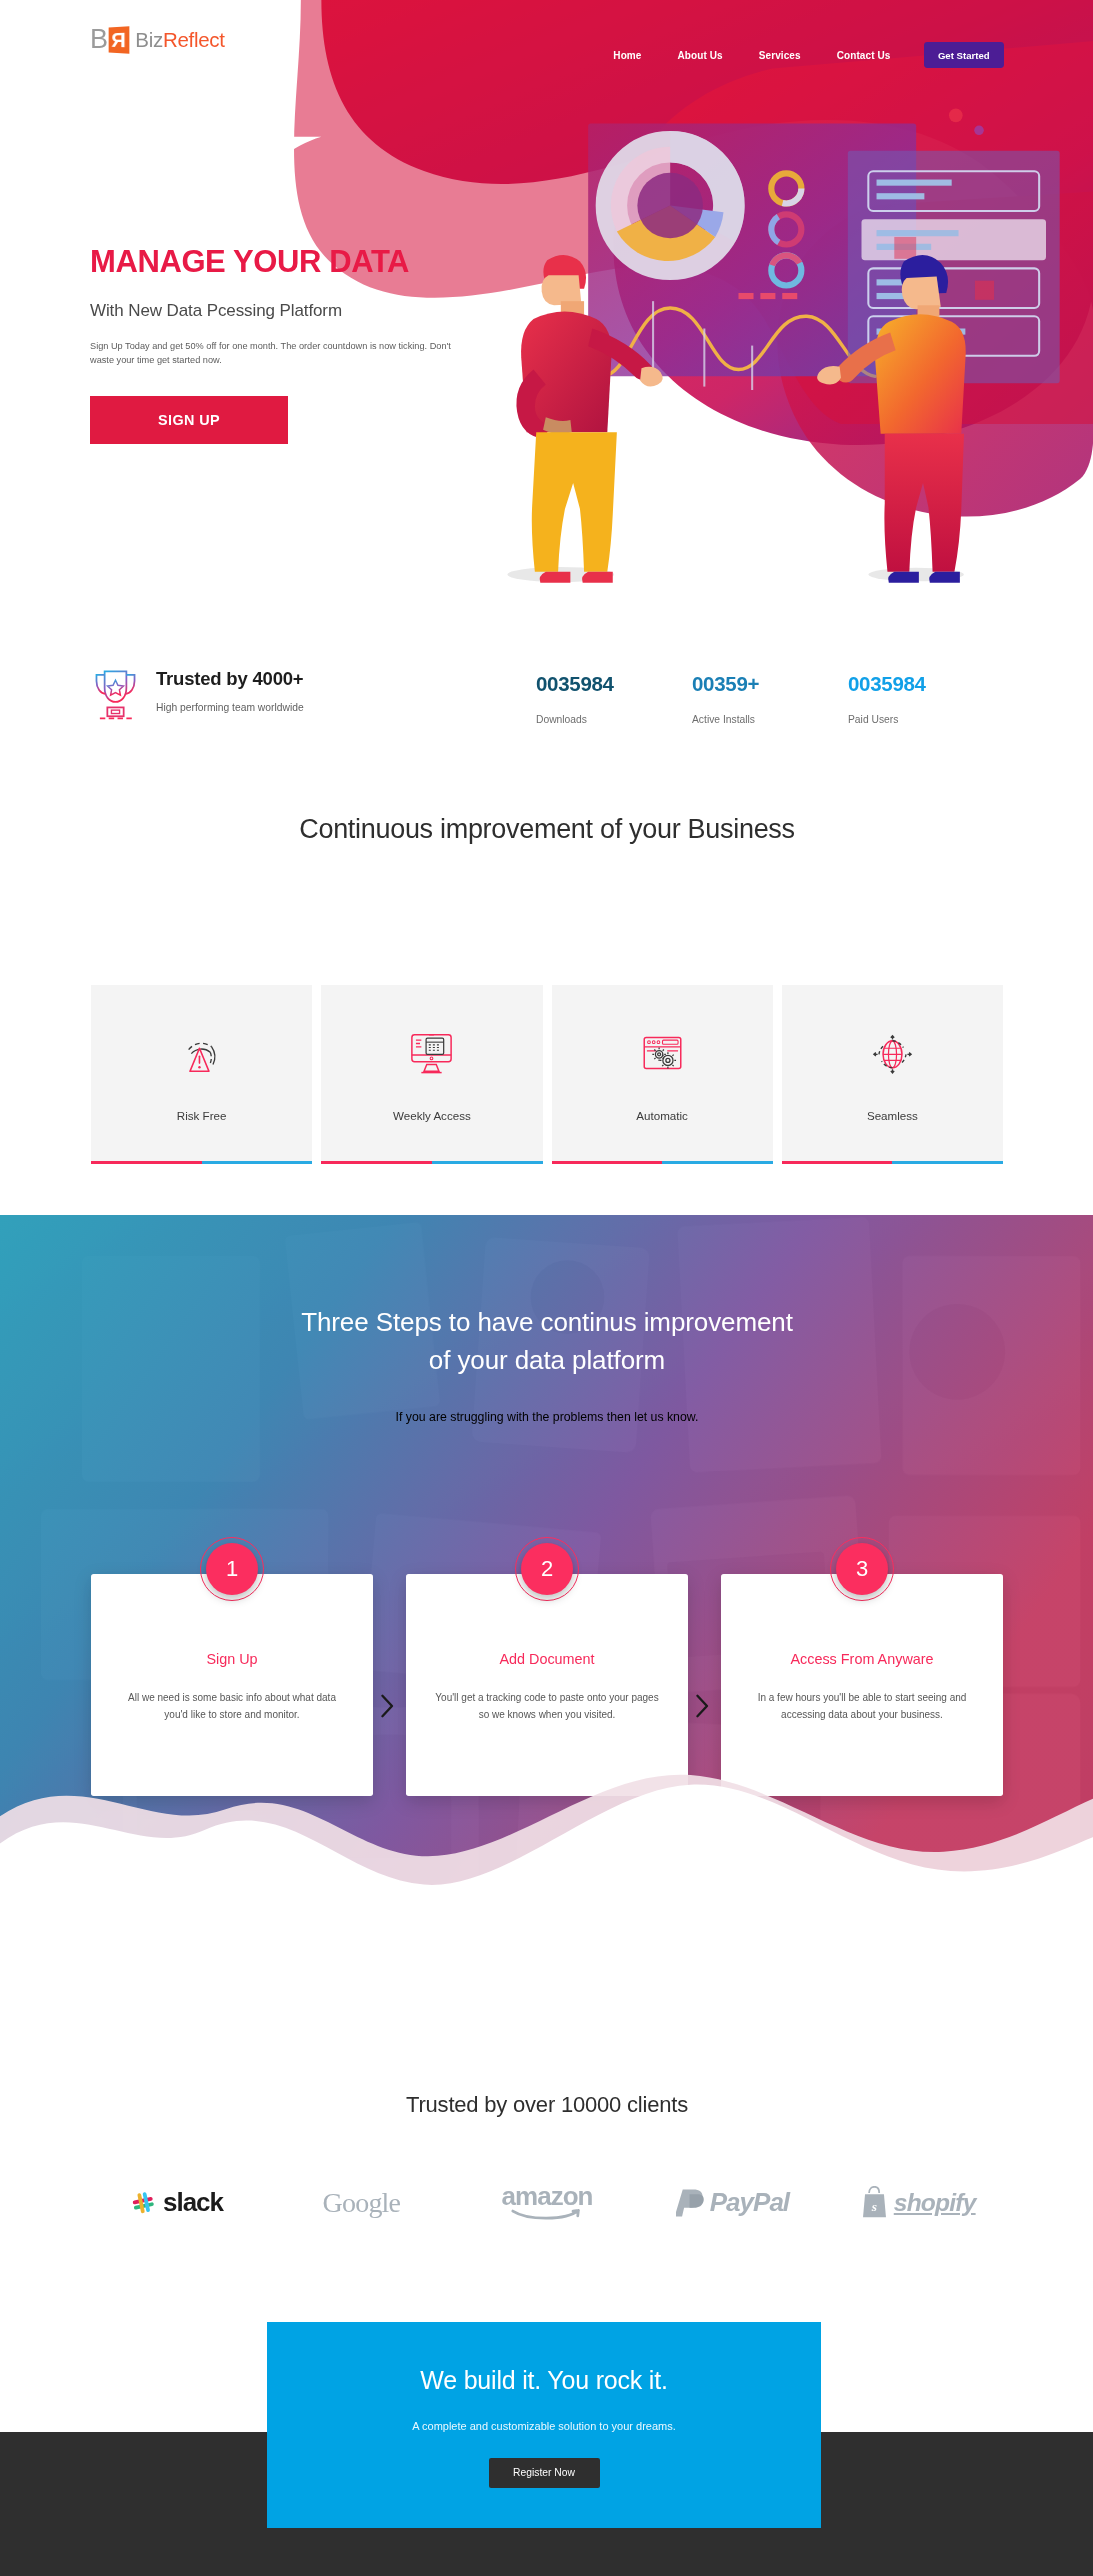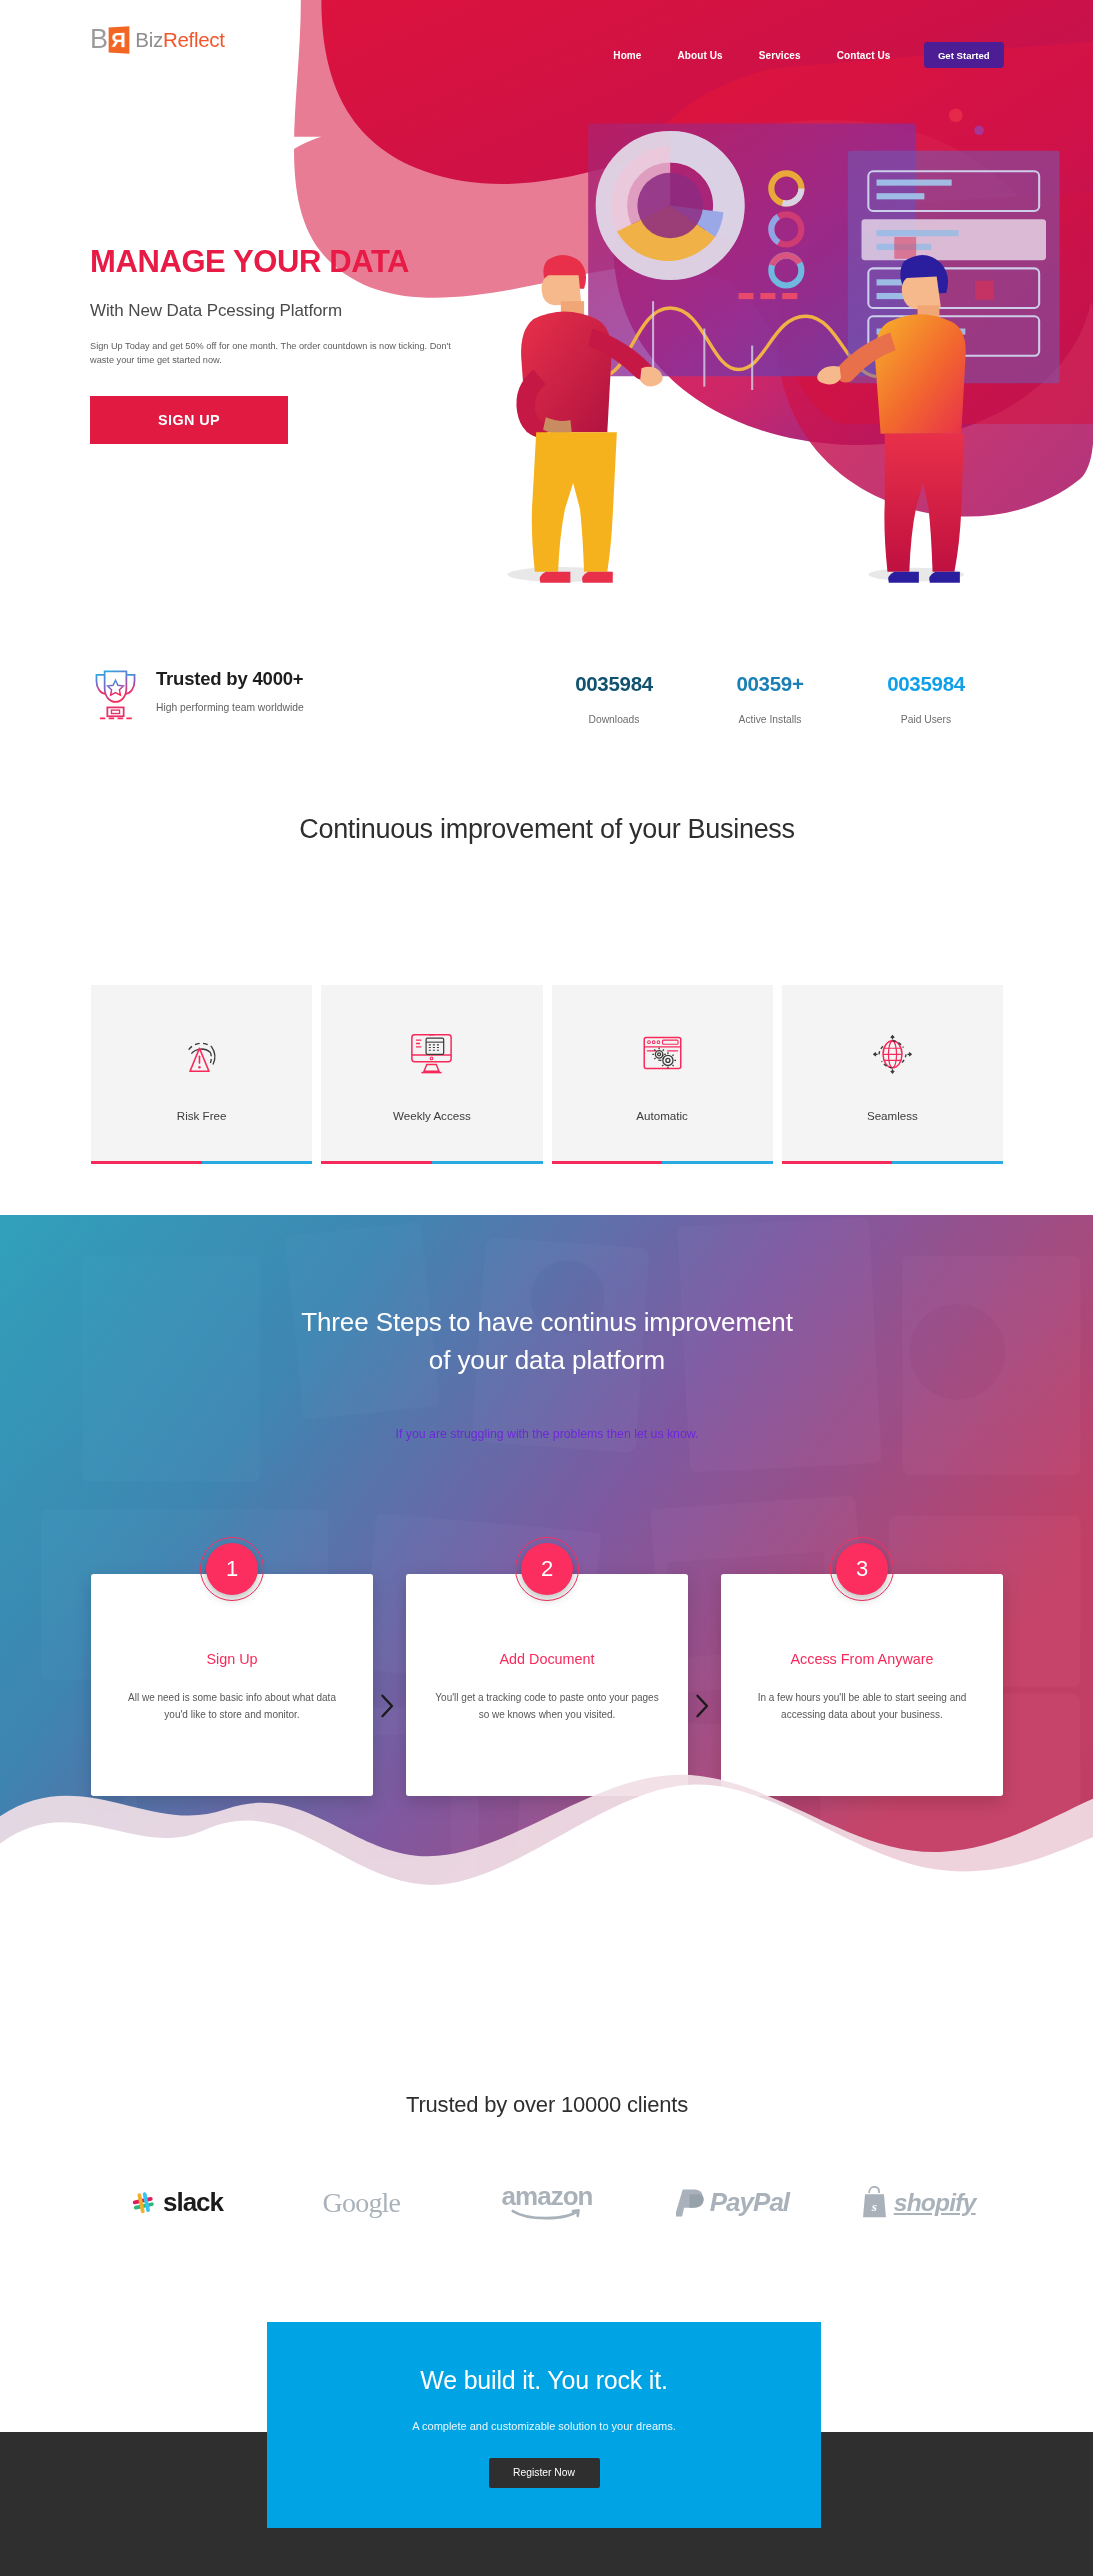--- a/index.html
+++ b/index.html
@@ -72,21 +72,21 @@
 
   
   .stats {
     position: absolute; top: 656px; left: 0; width: 1094px; height: 123px;
     display: flex; align-items: flex-start; padding: 0 90px;
   }
   .trusted { display: flex; align-items: flex-start; gap: 15px; width: 438px; padding-top: 12.3px; }
   .trusted-txt .t1 { font-size: 18.5px; font-weight: 700; color: #1d1d1d; letter-spacing: -0.2px; }
   .trusted-txt .t2 { font-size: 10.3px; color: #5f5f5f; margin-top: 11.6px; }
   .stat-group { display: flex; gap: 0; margin-left: 13.7px; padding-top: 16.4px; }
-  .stat { width: 156px; text-align: center; }
+  .stat { width: 156px; }
   .stat .num { font-size: 20.5px; font-weight: 700; letter-spacing: -0.3px; }
   .stat .lbl { font-size: 10.3px; color: #6d6d6d; margin-top: 18px; }
 
   
   .improve { position: absolute; top: 814px; left: 0; width: 1094px; text-align: center; }
   .improve h2 { font-size: 27px; font-weight: 400; color: #2e2e2e; letter-spacing: -0.3px; }
   .improve p { font-size: 12.3px; color: #6a6a6a; margin-top: 32px; }
 
   .features {
     position: absolute; top: 985px; left: 91px; width: 912px; height: 179px;
@@ -106,21 +106,21 @@
   
   .steps {
     position: absolute; top: 1215px; left: 0; width: 1094px; height: 697px;
     overflow: hidden;
   }
   .steps-bg { position: absolute; inset: 0; }
   .steps-inner { position: relative; z-index: 5; padding-top: 89px; text-align: center; }
   .steps-inner h2 {
     font-size: 26px; color: #fff; font-weight: 400; line-height: 1.45; letter-spacing: -0.1px;
   }
-  .steps-inner .sub { font-size: 12.3px; color: #6d28d9; margin-top: 48px; }
+  .steps-inner .sub { font-size: 12.3px; color: #000000; margin-top: 31px; }
 
   .step-cards {
     position: absolute; top: 359px; left: 91px; width: 912px;
     display: flex; gap: 33px; z-index: 6;
   }
   .step-wrap { position: relative; width: 282px; }
   .step-card {
     background: #fff; width: 282px; height: 222px; border-radius: 2.7px;
     padding: 77px 26px 20.5px; text-align: center;
     box-shadow: 0 5.5px 18px rgba(0,0,0,0.16);

